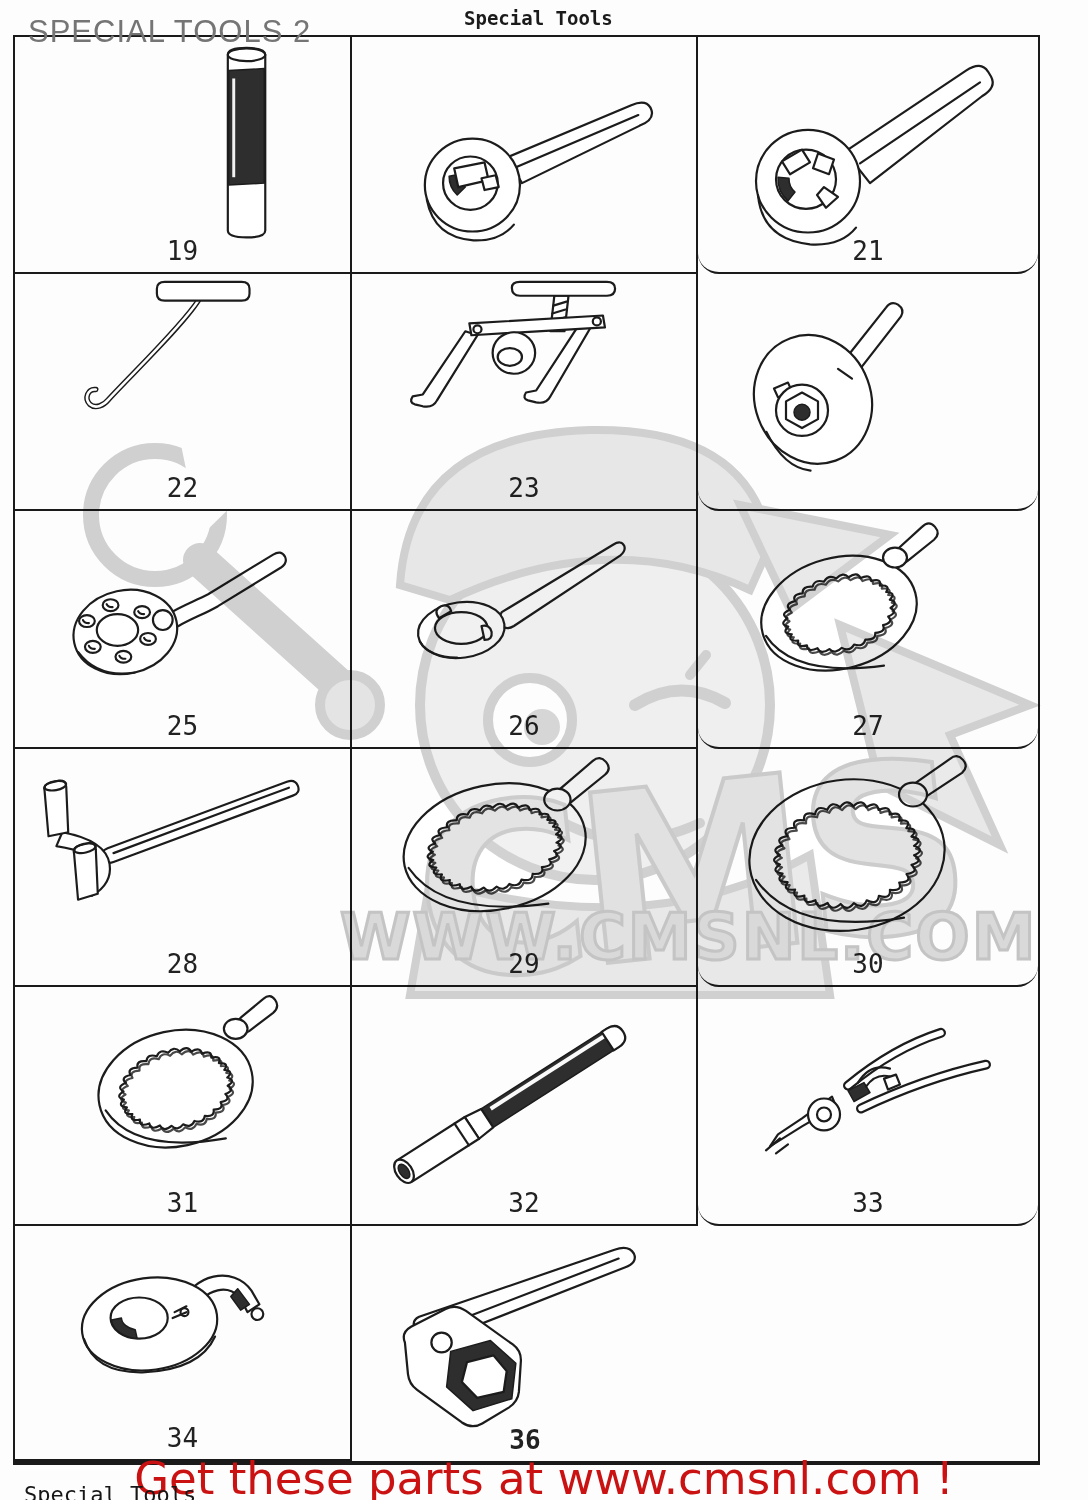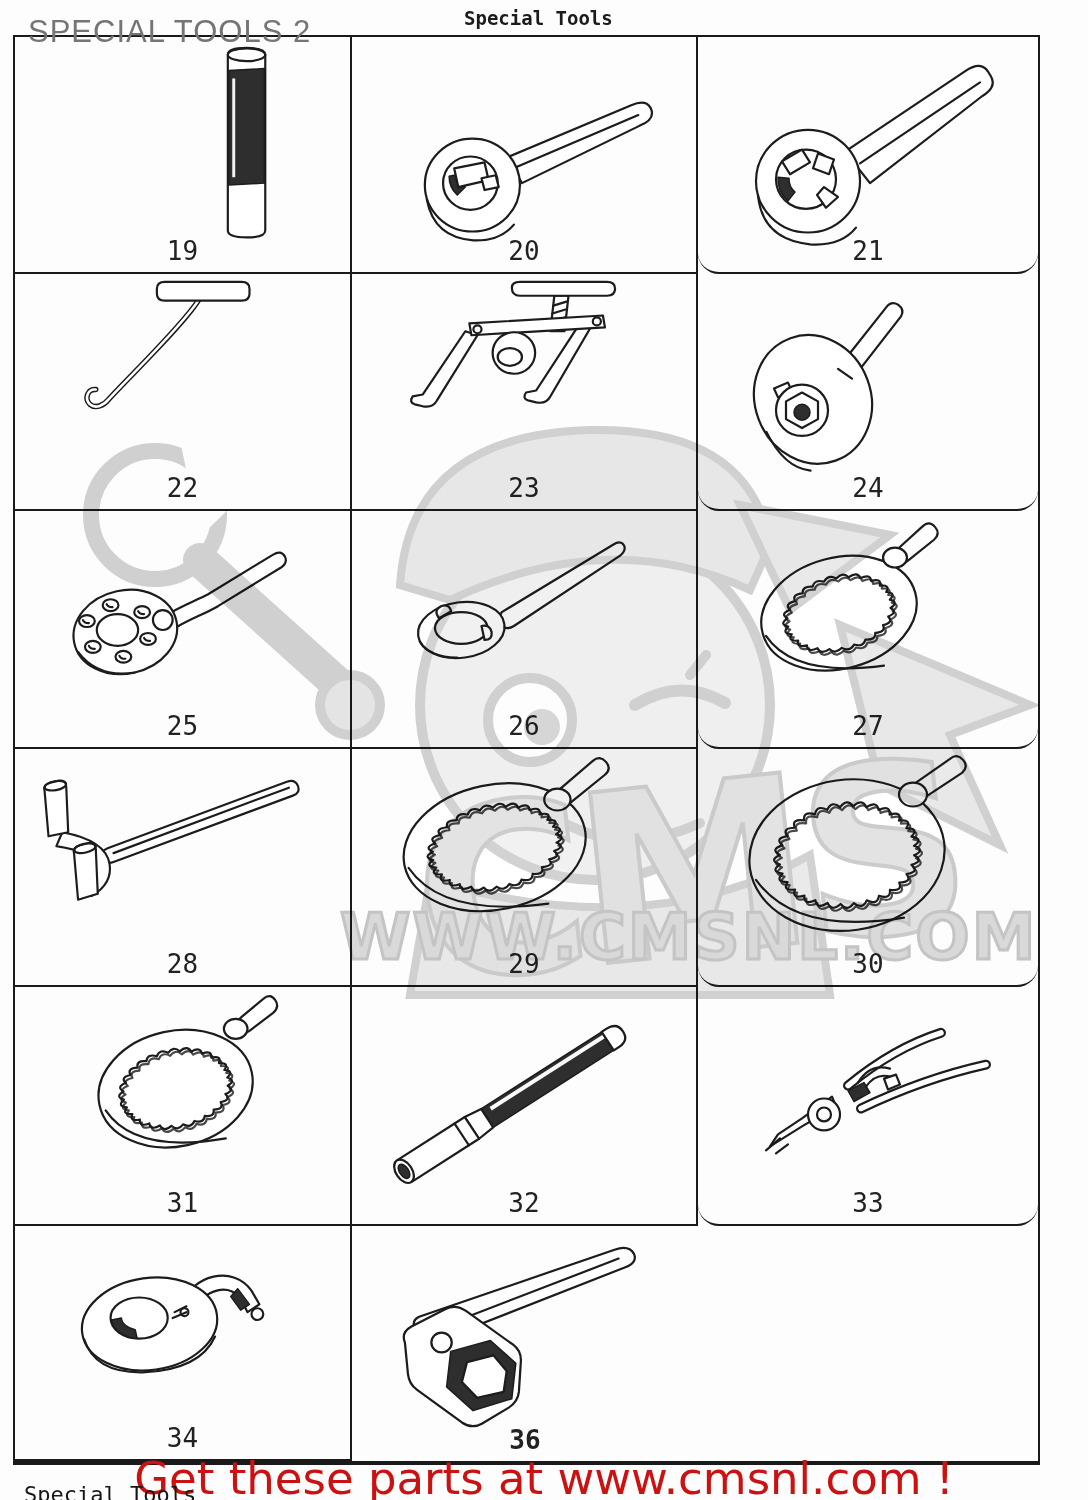--- a/index.html
+++ b/index.html
@@ -65,21 +65,20 @@
       <svg viewBox="0 0 340 238" preserveAspectRatio="none">
         <path class="fw" d="M153 122 L276 69 Q292 62 296 74 Q299 84 284 90 L168 148 Z"></path>
         <path class="ln" d="M162 132 L283 79"></path>
         <circle class="fw" cx="119" cy="150" r="47"></circle>
         <path class="ln" d="M74 165 Q81 203 120 206 Q146 207 160 190"></path>
         <circle class="fw" cx="117" cy="148" r="27"></circle>
         <path class="dk" d="M96 141 a26 26 0 0 0 8 19 l8 -8 a17 17 0 0 1 -6 -13 z"></path>
         <path class="fw" d="M101 133 l30 -6 l4 18 l-30 7 z"></path>
         <path class="fw" d="M128 143 l14 -3 l3 12 l-14 3 z"></path>
       </svg>
-      <div class="num">20</div>
     </div>
 
     <div class="cell lastcol">
       <svg viewBox="0 0 340 238" preserveAspectRatio="none">
         <path class="fw" d="M147 116 L268 34 Q283 24 290 35 L293 40 Q299 51 284 60 L172 148 Z"></path>
         <path class="ln" d="M162 128 L282 46"></path>
         <circle class="fw" cx="110" cy="146" r="52"></circle>
         <path class="ln" d="M60 160 Q64 205 112 210 Q143 212 158 193"></path>
         <circle class="fw" cx="108" cy="144" r="30"></circle>
         <path class="dk" d="M80 142 a30 30 0 0 0 10 24 l7 -9 a18 18 0 0 1 -6 -14 z"></path>
@@ -121,21 +120,20 @@
         <g transform="rotate(-20 115 127)">
           <ellipse class="fw" cx="115" cy="127" rx="58" ry="66"></ellipse>
           <path class="ln" d="M60 142 q4 40 28 52"></path>
         </g>
         <path class="fw" d="M76 116 l14 -6 l4 9 l-14 6 z"></path>
         <circle class="fw" cx="104" cy="138" r="26"></circle>
         <path class="fw" d="M104 120 l16 9 l0 18 l-16 9 l-16 -9 l0 -18 z"></path>
         <circle class="dk" cx="104" cy="140" r="8"></circle>
         <path class="ln" d="M140 96 l14 10"></path>
       </svg>
-      <div class="num">24</div>
     </div>
 
     <div class="cell">
       <svg viewBox="0 0 340 238" preserveAspectRatio="none">
         <path class="fw" d="M152 106 C168 96 180 92 196 84 L262 44 Q270 39 274 46 Q277 52 270 57 L206 96 C192 104 180 108 166 116 Q158 120 154 114 Q150 110 152 106 Z"></path>
         <g transform="rotate(-12 112 122)">
           <ellipse class="fw" cx="112" cy="122" rx="53" ry="42"></ellipse>
           <path class="ln" d="M61 132 q14 30 52 32"></path>
         </g>
         <circle class="fw" cx="150" cy="110" r="10"></circle>

